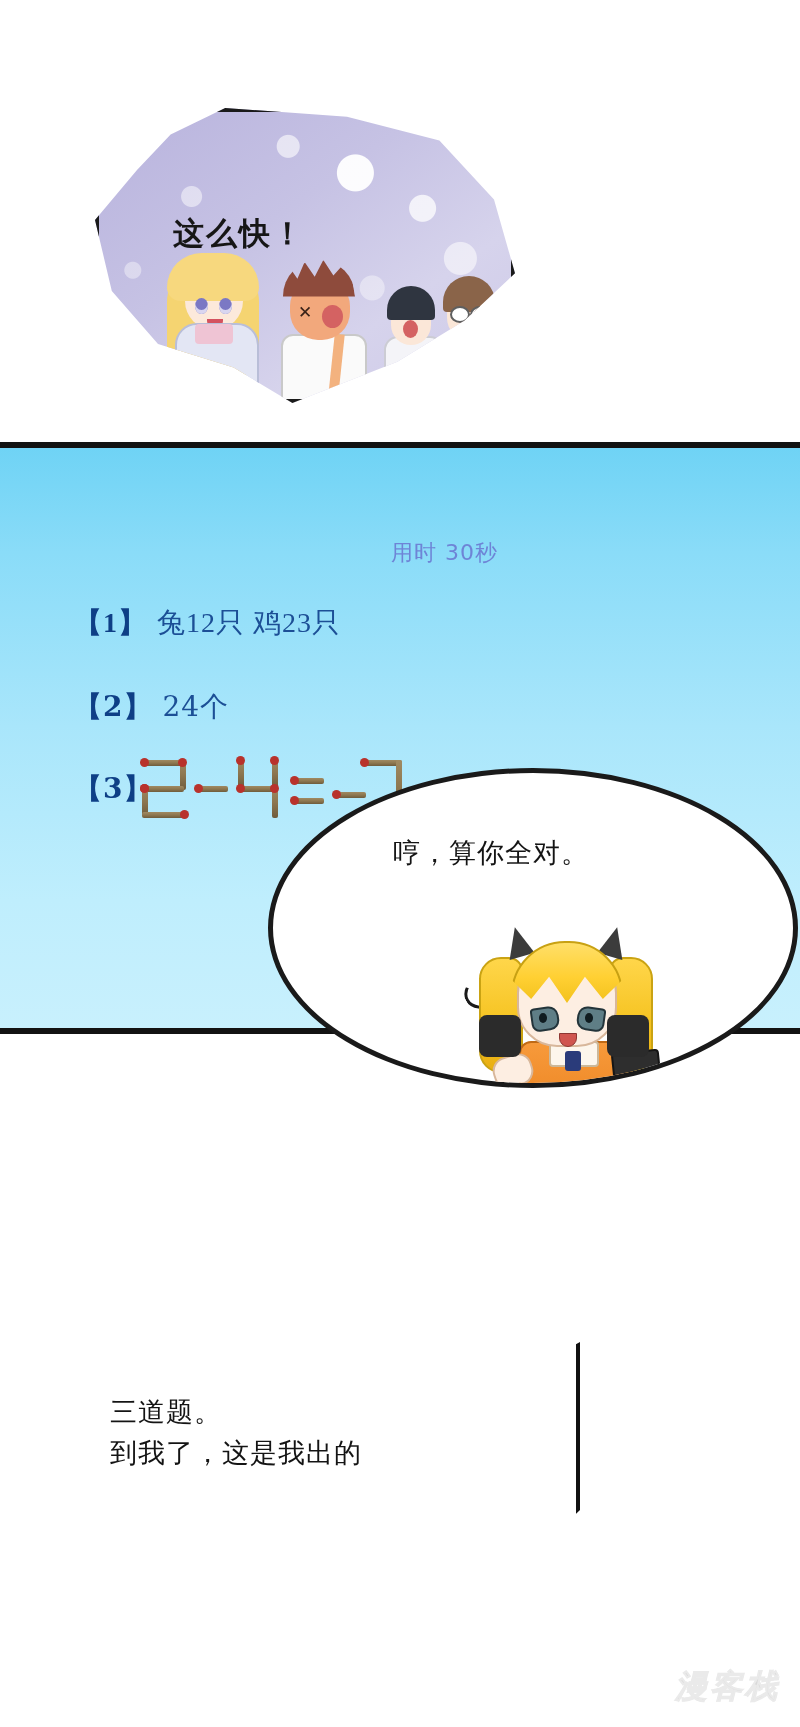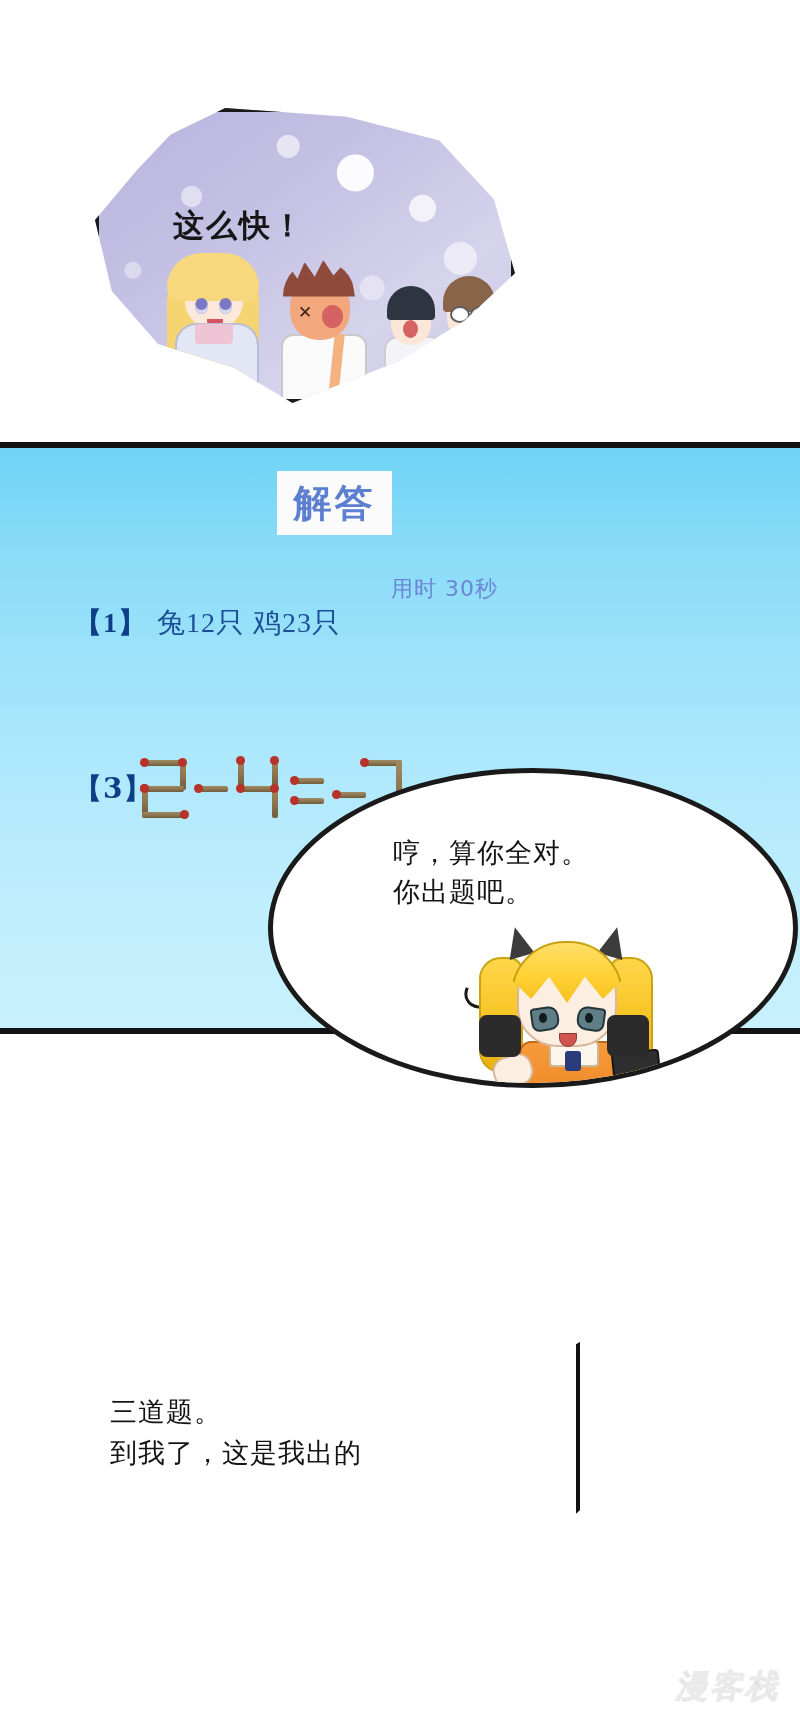--- a/index.html
+++ b/index.html
@@ -63,21 +63,21 @@
       88% 72%, 72% 86%, 47% 100%, 33% 88%,
       15% 80%, 4% 62%, 0% 38%, 10% 21%, 18% 9%
     );
     border: 0;
     box-shadow: inset 0 0 0 4px #1a1a1a;
     pointer-events: none;
   }
   .jag-text {
     position: absolute;
     left: 78px;
-    top: 100px;
+    top: 108px;
     font-size: 31px;
     font-weight: 700;
     color: #161616;
     letter-spacing: 2px;
     line-height: 1.1;
     font-family: "DejaVu Sans", "Liberation Sans", sans-serif;
   }
 
   
   .crowd { position:absolute; left:0; top:0; width:100%; height:100%; }
@@ -162,21 +162,21 @@
   .answer-badge span {
     font-size: 38px;
     font-weight: 700;
     color: #5d7fd0;
     letter-spacing: 3px;
     font-family: "DejaVu Serif", "Liberation Serif", serif;
   }
   .time-used {
     position: absolute;
     left: 391px;
-    top: 574px;
+    top: 538px;
     font-size: 22px;
     color: #6e84d6;
     letter-spacing: 1px;
     font-family: "DejaVu Sans", "Liberation Sans", sans-serif;
   }
   .ans-row {
     position: absolute;
     left: 74px;
     font-size: 28px;
     color: #1c4f96;
@@ -398,30 +398,30 @@
         </div>
 
         <div class="jag-text">这么快！</div>
       </div>
       <div class="jag-outline"></div>
     </div>
   </div>
 
   <div id="panel-blue"></div>
 
-  <div class="answer-badge">
-    <span>解答</span>
-  </div>
 
   <div class="time-used">用时 30秒</div>
 
   <div class="ans-row" id="ans-1">
     <span class="tag">【1】</span><span>兔12只 鸡23只</span>
   </div>
 
+  <div class="ans-row" id="ans-2">
+    <span class="tag">【2】</span><span>24个</span>
+  </div>
 
   <div class="ans-row" id="ans-3">
     <span class="tag">【3】</span>
   </div>
 
   <div class="match-eq" title="2 - 9 = -7">
 
     <div class="stick h" style="left:2px;  top:8px;  width:42px;"></div>
     <div class="head" style="left:0px;  top:6px;"></div>
     <div class="stick v" style="left:40px; top:8px;  height:30px;"></div>
@@ -455,21 +455,20 @@
 
     <div class="stick h" style="left:222px;top:8px;  width:40px;"></div>
     <div class="head" style="left:220px;top:6px;"></div>
     <div class="stick v" style="left:256px;top:8px;  height:56px;"></div>
     <div class="head" style="left:254px;top:58px;"></div>
   </div>
 
   <div id="bubble-oval">
     <div class="oval-text">
       <div>哼，算你全对。</div>
-      <div>你出题吧。</div>
     </div>
     <div class="oval-tail"></div>
 
     <div id="chibi">
       <div class="c-tail-l"></div>
       <div class="c-tail-r"></div>
       <div class="c-ear-l"></div>
       <div class="c-ear-r"></div>
       <div class="c-body"></div>
       <div class="c-collar"></div>

